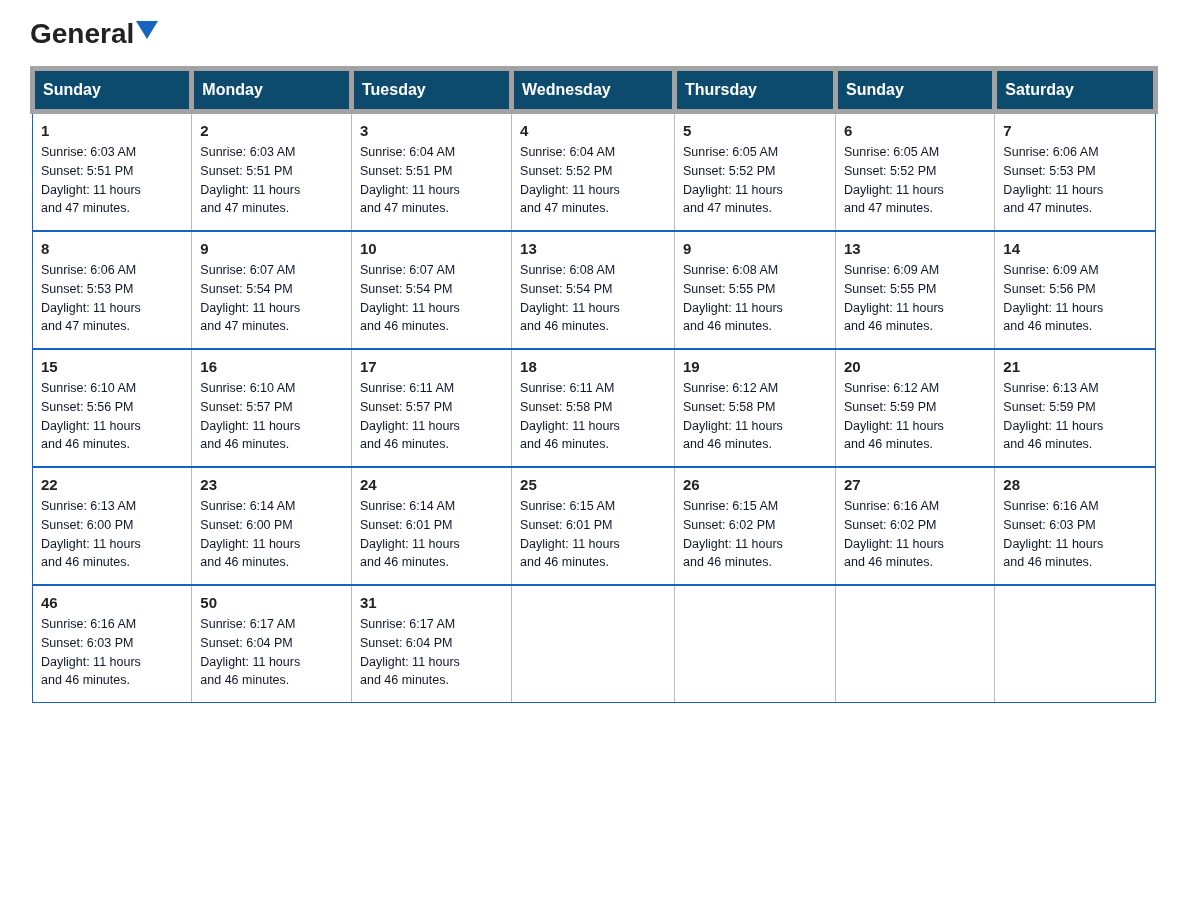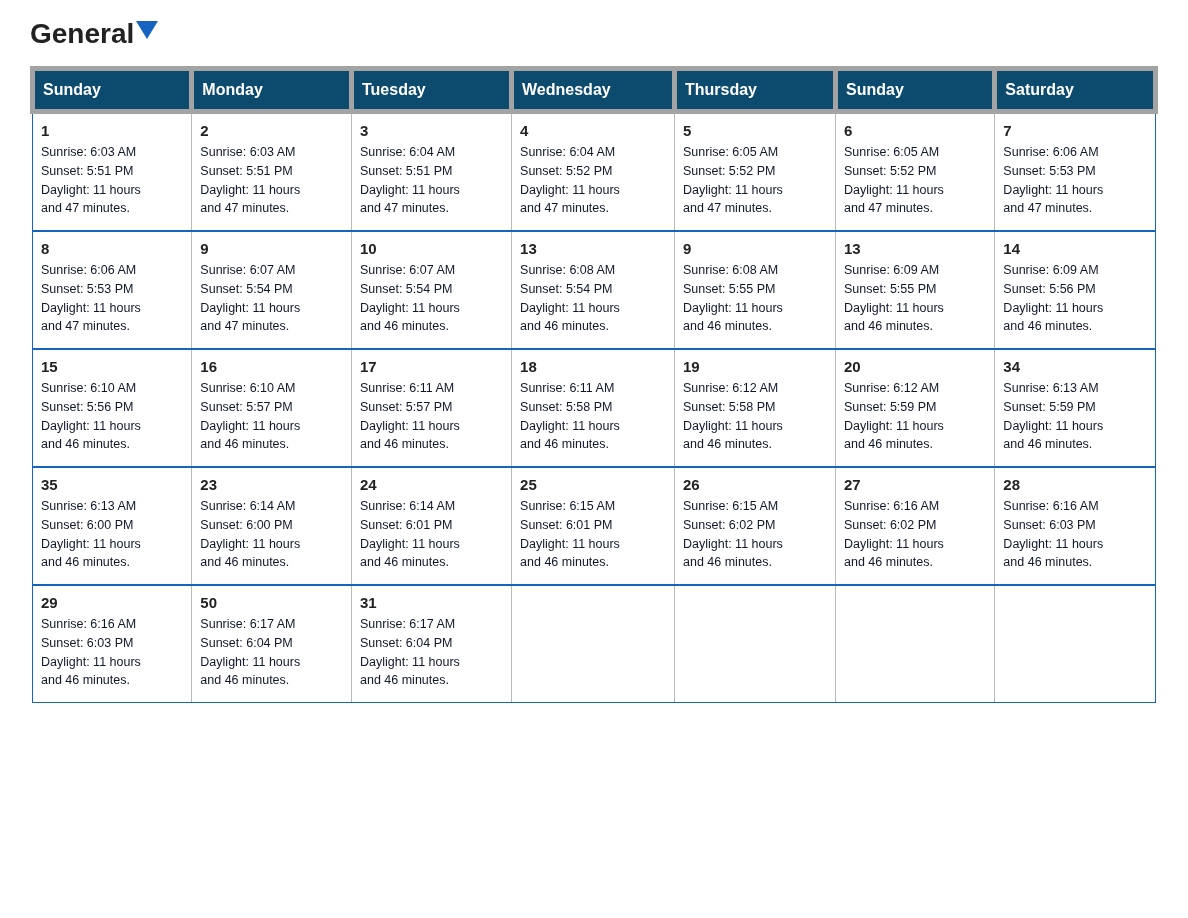--- a/index.html
+++ b/index.html
@@ -311,32 +311,32 @@
         <td>
         <span class="day-num">20</span>
         <div class="day-info">
           Sunrise: 6:12 AM<br>
           Sunset: 5:59 PM<br>
           Daylight: 11 hours<br>
           and 46 minutes.
         </div>
       </td>
         <td>
-        <span class="day-num">34</span>
+        <span class="day-num">21</span>
         <div class="day-info">
           Sunrise: 6:13 AM<br>
           Sunset: 5:59 PM<br>
           Daylight: 11 hours<br>
           and 46 minutes.
         </div>
       </td>
       </tr>
       <tr class="row-border-top">
         <td>
-        <span class="day-num">35</span>
+        <span class="day-num">22</span>
         <div class="day-info">
           Sunrise: 6:13 AM<br>
           Sunset: 6:00 PM<br>
           Daylight: 11 hours<br>
           and 46 minutes.
         </div>
       </td>
         <td>
         <span class="day-num">23</span>
         <div class="day-info">
@@ -387,21 +387,21 @@
         <div class="day-info">
           Sunrise: 6:16 AM<br>
           Sunset: 6:03 PM<br>
           Daylight: 11 hours<br>
           and 46 minutes.
         </div>
       </td>
       </tr>
       <tr class="row-border-top">
         <td>
-        <span class="day-num">29</span>
+        <span class="day-num">46</span>
         <div class="day-info">
           Sunrise: 6:16 AM<br>
           Sunset: 6:03 PM<br>
           Daylight: 11 hours<br>
           and 46 minutes.
         </div>
       </td>
         <td>
         <span class="day-num">50</span>
         <div class="day-info">

